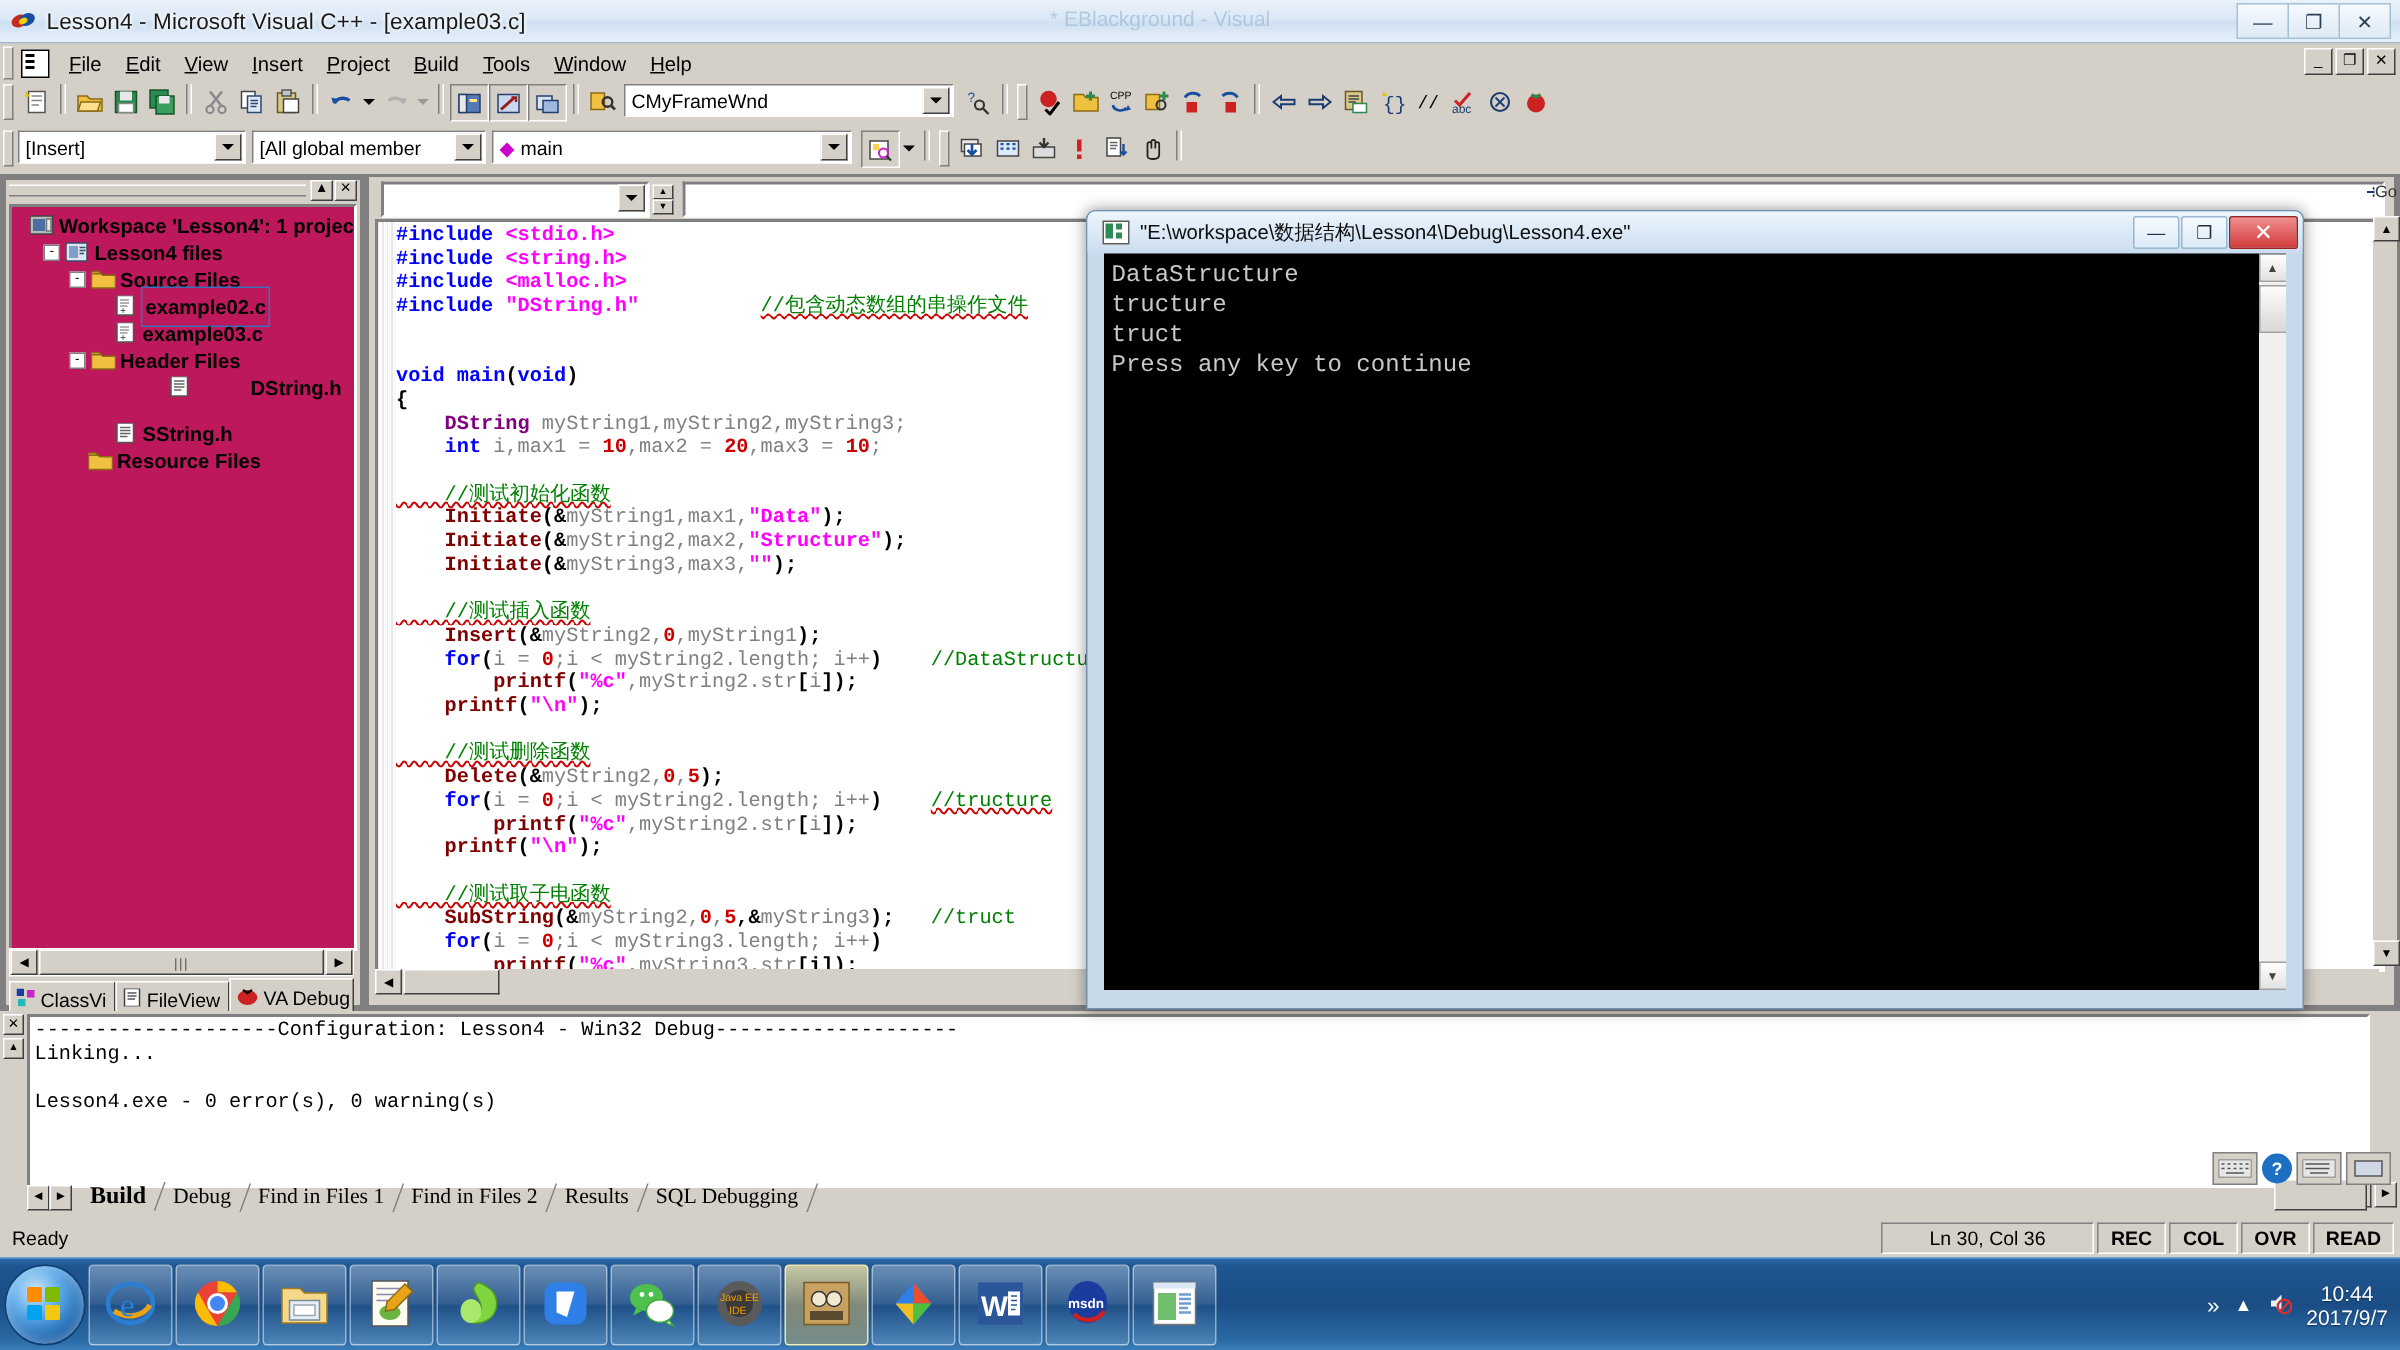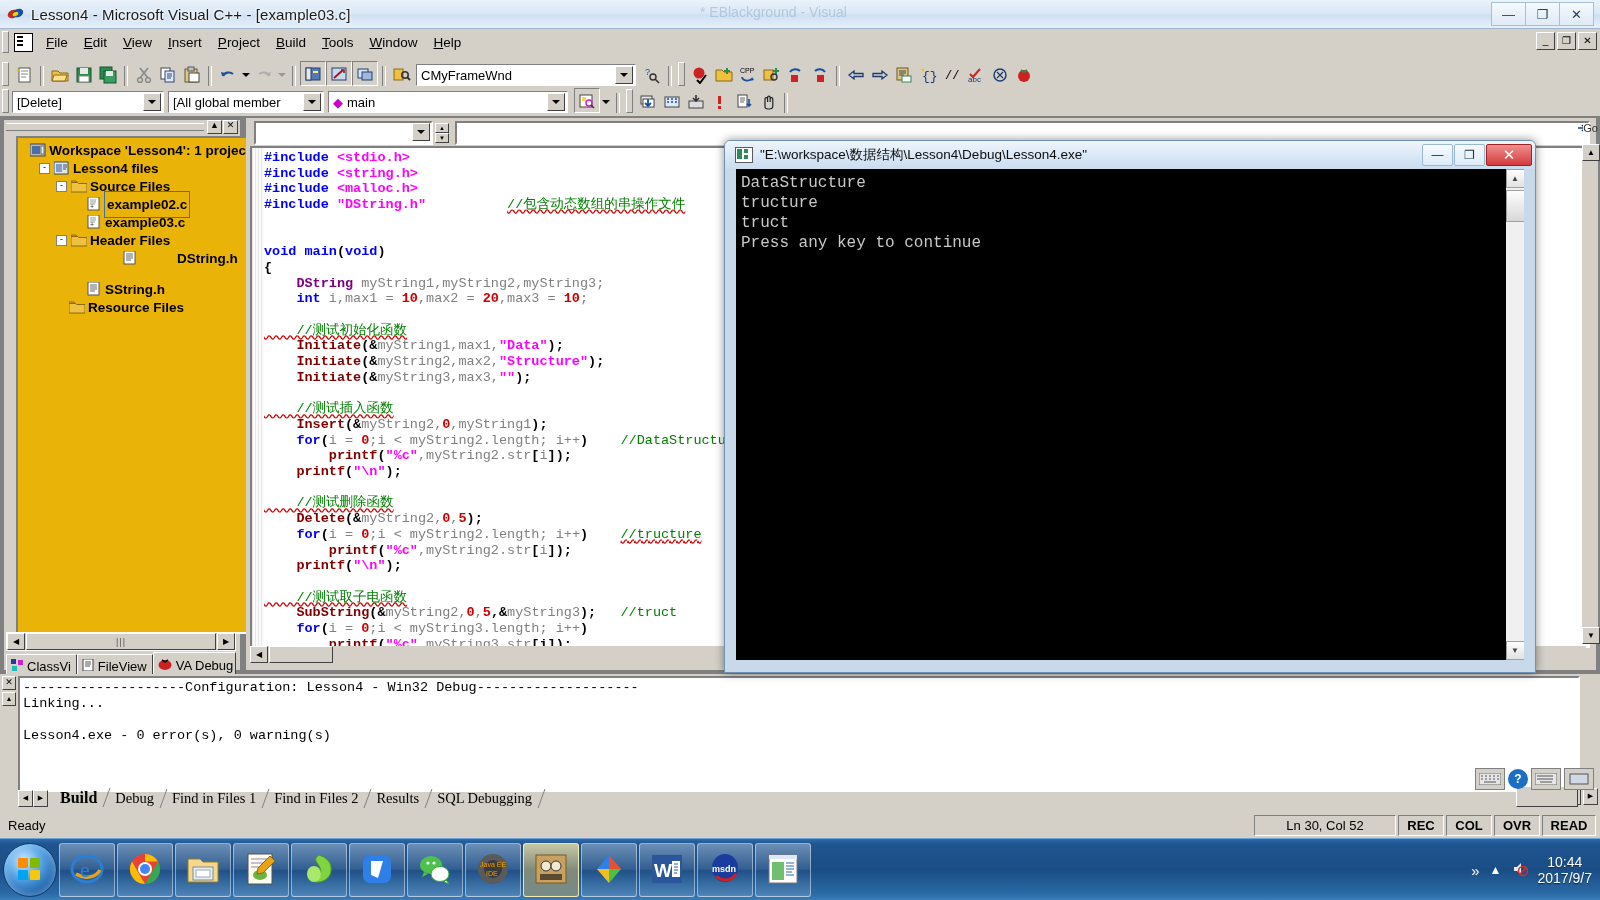--- a/index.html
+++ b/index.html
@@ -81,21 +81,21 @@
   .mdi-btn {
     width:17px;height:16px;background:#d4d0c8;
     border-left:1px solid #fff;border-top:1px solid #fff;
     border-right:1px solid #404040;border-bottom:1px solid #404040;
     display:flex;align-items:center;justify-content:center;
     font-size:10px;line-height:1;color:#000;font-family:"Liberation Sans",sans-serif;
   }
 
   
   .toolbar {
-    height:30px; background:#d4d0c8; display:flex; align-items:flex-end;
+    height:30px; background:#d4d0c8; display:flex; align-items:flex-start;
     border-bottom:1px solid #d4d0c8; position:relative;
   }
   .tgrip {
     width:5px;height:22px;margin:0 3px 0 2px;
     border-left:1px solid #fff;border-top:1px solid #fff;
     border-right:1px solid #808080;border-bottom:1px solid #808080;
   }
   .tsep { width:2px;height:20px;margin:0 4px;
     border-left:1px solid #808080;border-right:1px solid #fff; }
   .tbtn {
@@ -145,22 +145,22 @@
     border-top:1px solid #fff;border-bottom:1px solid #808080;
     box-shadow: inset 0 3px 0 -1px #d4d0c8;
   }
   .ws-tb-btn {
     width:13px;height:12px;background:#d4d0c8;
     border-left:1px solid #fff;border-top:1px solid #fff;
     border-right:1px solid #404040;border-bottom:1px solid #404040;
     font-size:9px;line-height:9px;text-align:center;color:#000;margin-left:1px;
   }
   .ws-tree {
-    position:absolute;left:12px;top:16px;width:228px;height:494px;
-    background:#eab308;
+    position:absolute;left:2px;top:16px;width:228px;height:494px;
+    background:#be185d;
     border:2px solid; border-color:#808080 #fff #fff #808080;
     overflow:hidden;
   }
   .tree-row { display:flex; align-items:center; height:18px; white-space:nowrap; position:relative; }
   .tree-label { font-size:13.5px; font-weight:bold; color:#000; font-family:"Liberation Sans",sans-serif; }
   .tree-label.sel {
     border:1px solid #3b6fb6; padding:5px 2px; margin-left:-1px;
   }
   .expander {
     width:9px;height:9px;border:1px solid #808080;background:#fff;
@@ -655,21 +655,21 @@
         <svg width="18" height="18">
             <circle cx="9" cy="10" r="6" fill="#cc2222"></circle>
             <path d="M6 4l3 2 3-2" stroke="#2d8a4e" stroke-width="2" fill="none"></path>
           </svg>
       </div>
     </div>
 
     <div class="toolbar" style="height:26px">
       <div class="tgrip"></div>
       <div class="tcombo" style="width:146px">
-        <span>[Delete]</span>
+        <span>[Insert]</span>
         <span class="arrow">
             <span class="arrow-dn"></span>
           </span>
       </div>
       <div class="tcombo" style="width:150px;margin-left:4px">
         <span>[All global member</span>
         <span class="arrow">
             <span class="arrow-dn"></span>
           </span>
       </div>
@@ -938,21 +938,21 @@
       </div>
       <div class="kb-box">
         <svg width="22" height="12">
             <rect x="2" y="1" width="18" height="10" fill="#cfd8e4" stroke="#555"></rect>
           </svg>
       </div>
     </div>
 
     <div class="statusbar">
       <div class="sb-main">Ready</div>
-      <div class="sb-cell" style="width:128px">Ln 30, Col 52</div>
+      <div class="sb-cell" style="width:128px">Ln 30, Col 36</div>
       <div class="sb-cell dim" style="width:32px">REC</div>
       <div class="sb-cell dim" style="width:32px">COL</div>
       <div class="sb-cell dim" style="width:32px">OVR</div>
       <div class="sb-cell dim" style="width:40px;margin-right:4px">READ</div>
     </div>
   </div>
 
   <div class="console">
     <div class="con-title">
       <div class="con-ico"></div>

